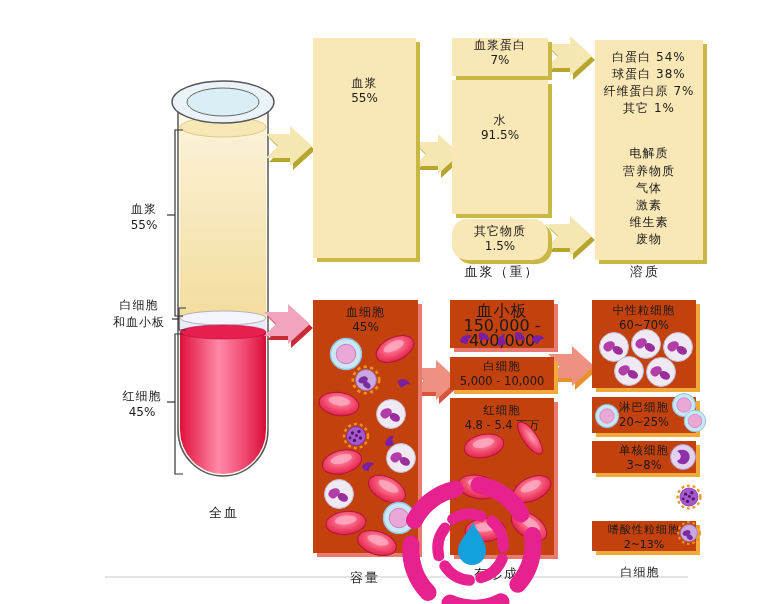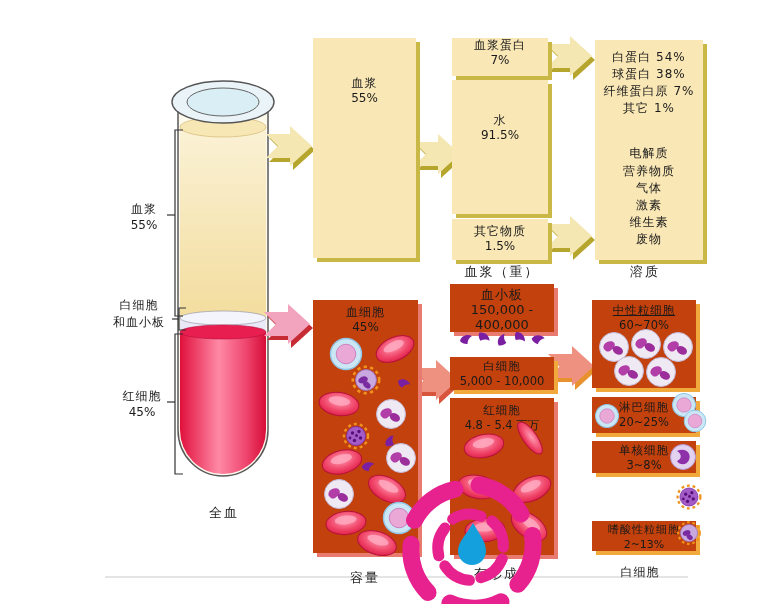--- a/index.html
+++ b/index.html
@@ -126,21 +126,21 @@
     <div class="num">55%</div>
   </div>
   <div class="ybox" style="left:452px;top:38px;width:96px;height:38px;">
     <div style="">血浆蛋白</div>
     <div class="num">7%</div>
   </div>
   <div class="ybox" style="left:452px;top:80px;width:96px;height:134px;">
     <div style="margin-top:33px;">水</div>
     <div class="num">91.5%</div>
   </div>
-  <div class="ybox" style="left:452px;top:219px;width:96px;height:41px;">
+  <div class="ybox" style="left:452px;top:219px;width:96px;height:41px;border-radius:15px;">
     <div style="margin-top:5px;">其它物质</div>
     <div class="num">1.5%</div>
   </div>
   <div class="lbl" style="left:462px;top:263px;width:80px;text-align:center;">血浆（重）</div>
 
   <div class="ybox lines" style="left:595px;top:40px;width:108px;height:109px;line-height:17px;">
     <div style="margin-top:9px;">白蛋白 54%</div>
     <div>球蛋白 38%</div>
     <div>纤维蛋白原 7%</div>
     <div>其它 1%</div>
@@ -154,36 +154,36 @@
     <div>废物</div>
   </div>
   <div class="lbl" style="left:617px;top:263px;width:56px;text-align:center;">溶质</div>
 
   <div class="pbox sh-salmon" style="left:313px;top:300px;width:105px;height:253px;">
     <div style="margin-top:5px;">血细胞</div>
     <div class="num">45%</div>
   </div>
   <div class="lbl" style="left:339px;top:569px;width:52px;text-align:center;">容量</div>
 
-  <div class="pbox sh-salmon" style="left:450px;top:284px;width:104px;height:48px;font-size:13px;">
+  <div class="pbox sh-salmon" style="left:450px;top:300px;width:104px;height:48px;font-size:16px;">
     <div style="margin-top:3px;">血小板</div>
     <div class="num">150,000 - 400,000</div>
   </div>
   <div class="pbox sh-orange" style="left:450px;top:357px;width:104px;height:33px;font-size:11.5px;">
     <div style="margin-top:2px;">白细胞</div>
     <div class="num">5,000 - 10,000</div>
   </div>
   <div class="pbox sh-salmon" style="left:450px;top:398px;width:104px;height:157px;font-size:11.5px;">
     <div style="margin-top:5px;">红细胞</div>
     <div class="num">4.8 - 5.4 百万</div>
   </div>
   <div class="lbl" style="left:472px;top:565px;width:64px;text-align:center;">有形成分</div>
 
   <div class="pbox sh-orange" style="left:592px;top:300px;width:104px;height:88px;font-size:11.5px;">
-    <div style="margin-top:3px;text-decoration:underline;">中性粒细胞</div>
+    <div style="margin-top:3px;">中性粒细胞</div>
     <div class="num">60~70%</div>
   </div>
   <div class="pbox sh-orange" style="left:592px;top:397px;width:104px;height:36px;font-size:11.5px;">
     <div style="margin-top:3px;">淋巴细胞</div>
     <div class="num">20~25%</div>
   </div>
   <div class="pbox sh-orange" style="left:592px;top:441px;width:104px;height:32px;font-size:11.5px;">
     <div style="margin-top:2px;font-family:Liberation Mono, monospace;">单核细胞</div>
     <div class="num">3~8%</div>
   </div>

